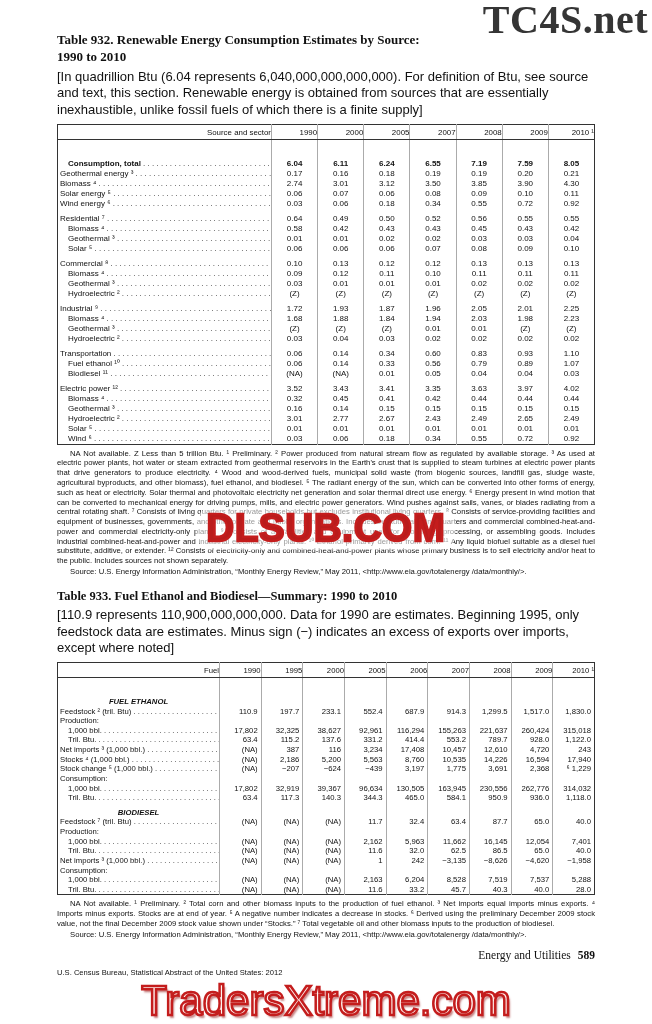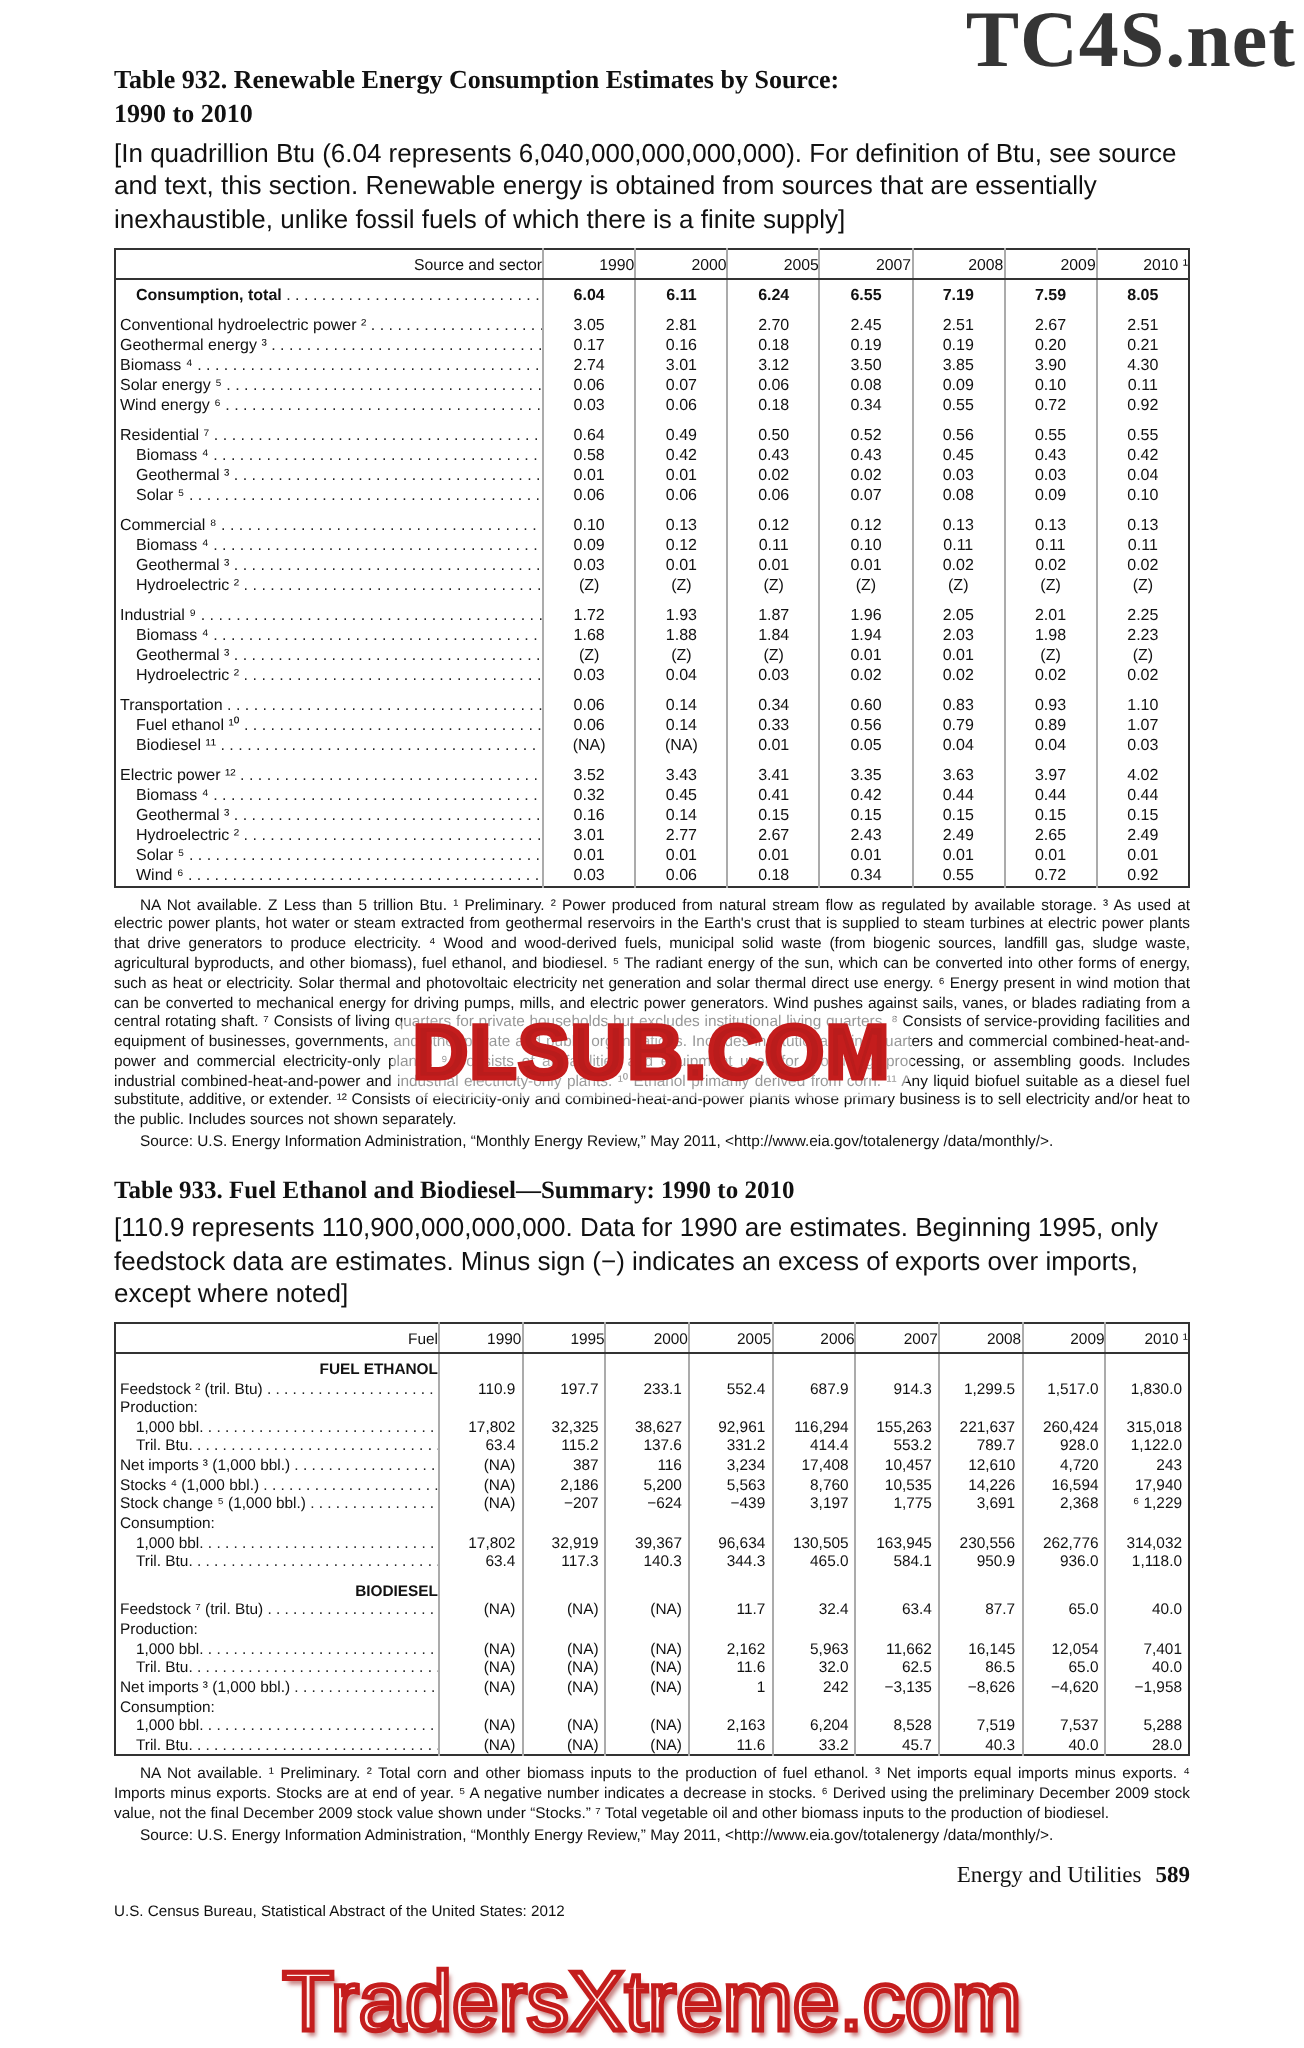--- a/index.html
+++ b/index.html
@@ -40,27 +40,27 @@
 
   
   table.data { width: 100%; border-collapse: collapse; border: 1px solid #333; table-layout: fixed; }
   .data thead th { font-weight: normal; font-size: 7.9px; padding: 3px 0 2px 0; border-bottom: 1px solid #333; text-align: right; }
   .data th:not(:first-child), .data td:not(:first-child) { border-left: 1px solid #ababab; }
   .data td { font-size: 8px; padding: 0; line-height: 1.25; vertical-align: bottom; }
   .t933 td, .t933 thead th { font-size: 7.7px; }
   .t932 col.col-stub { width: 214px; }
   .t933 col.col-stub { width: 162px; }
   .gap td { padding-top: 5px; }
-  tbody tr:first-child td { padding-top: 3px; }
+  tbody tr:first-child td { padding-top: 19px; }
   .stub { overflow: hidden; white-space: nowrap; text-align: left; }
   .stub .lbl { padding-left: 2px; }
   .stub .lbl.ind { padding-left: 10px; }
   .b { font-weight: bold; }
   .stub.dots::after { content: "\00a0. . . . . . . . . . . . . . . . . . . . . . . . . . . . . . . . . . . . . . . . . . . . . . . . . . . . . . . ."; color: #222; }
-  .stub.section { text-align: right; font-weight: bold; }
+  .stub.section { text-align: center; font-weight: bold; font-style: italic; }
   .stub.section .lbl { padding-left: 0; }
   .t932 td.num { text-align: center; }
   .t933 td.num { text-align: right; padding-right: 3px; }
 
   
   .fn-block { position: relative; margin-top: 4px; }
   .fn { font-size: 7.7px; line-height: 1.27; text-align: justify; text-indent: 13px; margin: 0; }
   .fn.src { margin-top: 1px; }
 
   
@@ -105,30 +105,20 @@
       <tbody>
         <tr>
           <td class="stub dots"><span class="lbl ind b">Consumption, total</span></td>
           <td class="num b">6.04</td>
           <td class="num b">6.11</td>
           <td class="num b">6.24</td>
           <td class="num b">6.55</td>
           <td class="num b">7.19</td>
           <td class="num b">7.59</td>
           <td class="num b">8.05</td>
-        </tr>
-        <tr class="gap">
-          <td class="stub dots"><span class="lbl">Conventional hydroelectric power ²</span></td>
-          <td class="num">3.05</td>
-          <td class="num">2.81</td>
-          <td class="num">2.70</td>
-          <td class="num">2.45</td>
-          <td class="num">2.51</td>
-          <td class="num">2.67</td>
-          <td class="num">2.51</td>
         </tr>
         <tr>
           <td class="stub dots"><span class="lbl">Geothermal energy ³</span></td>
           <td class="num">0.17</td>
           <td class="num">0.16</td>
           <td class="num">0.18</td>
           <td class="num">0.19</td>
           <td class="num">0.19</td>
           <td class="num">0.20</td>
           <td class="num">0.21</td>

